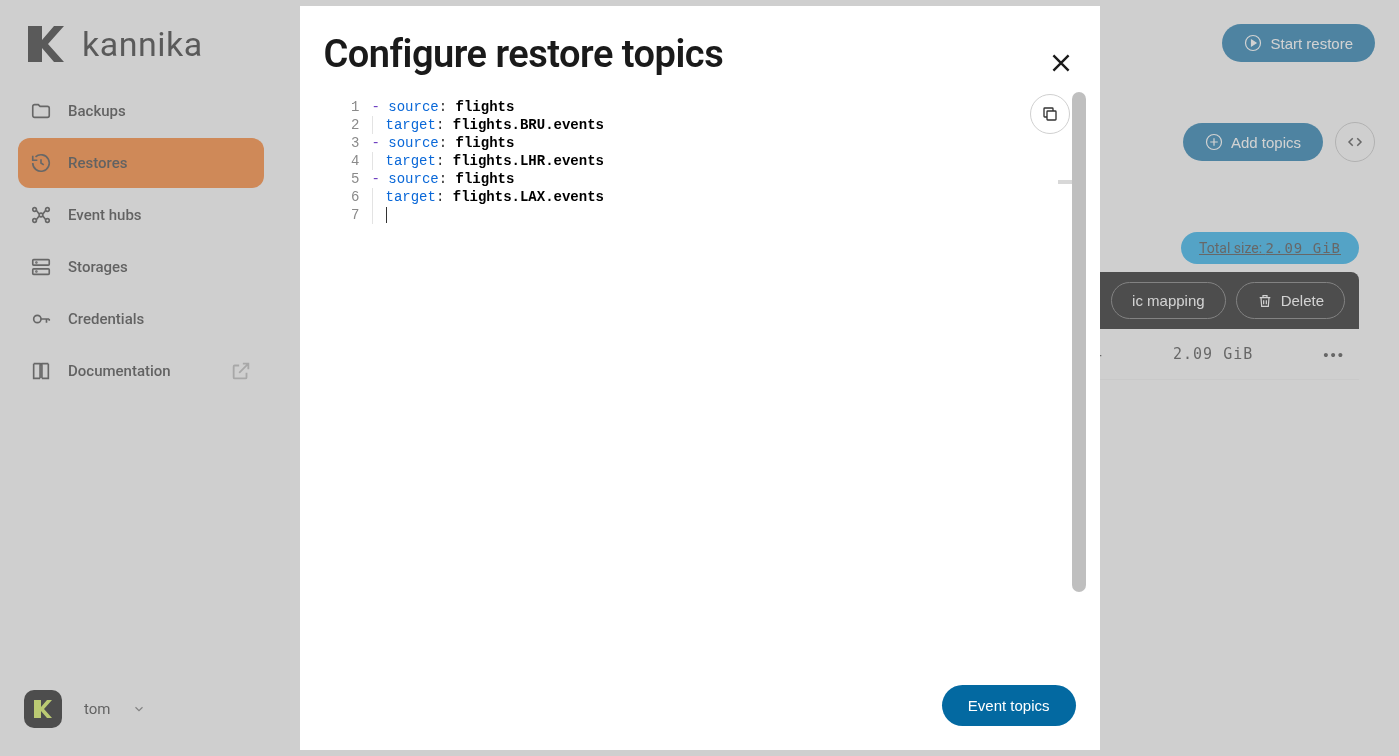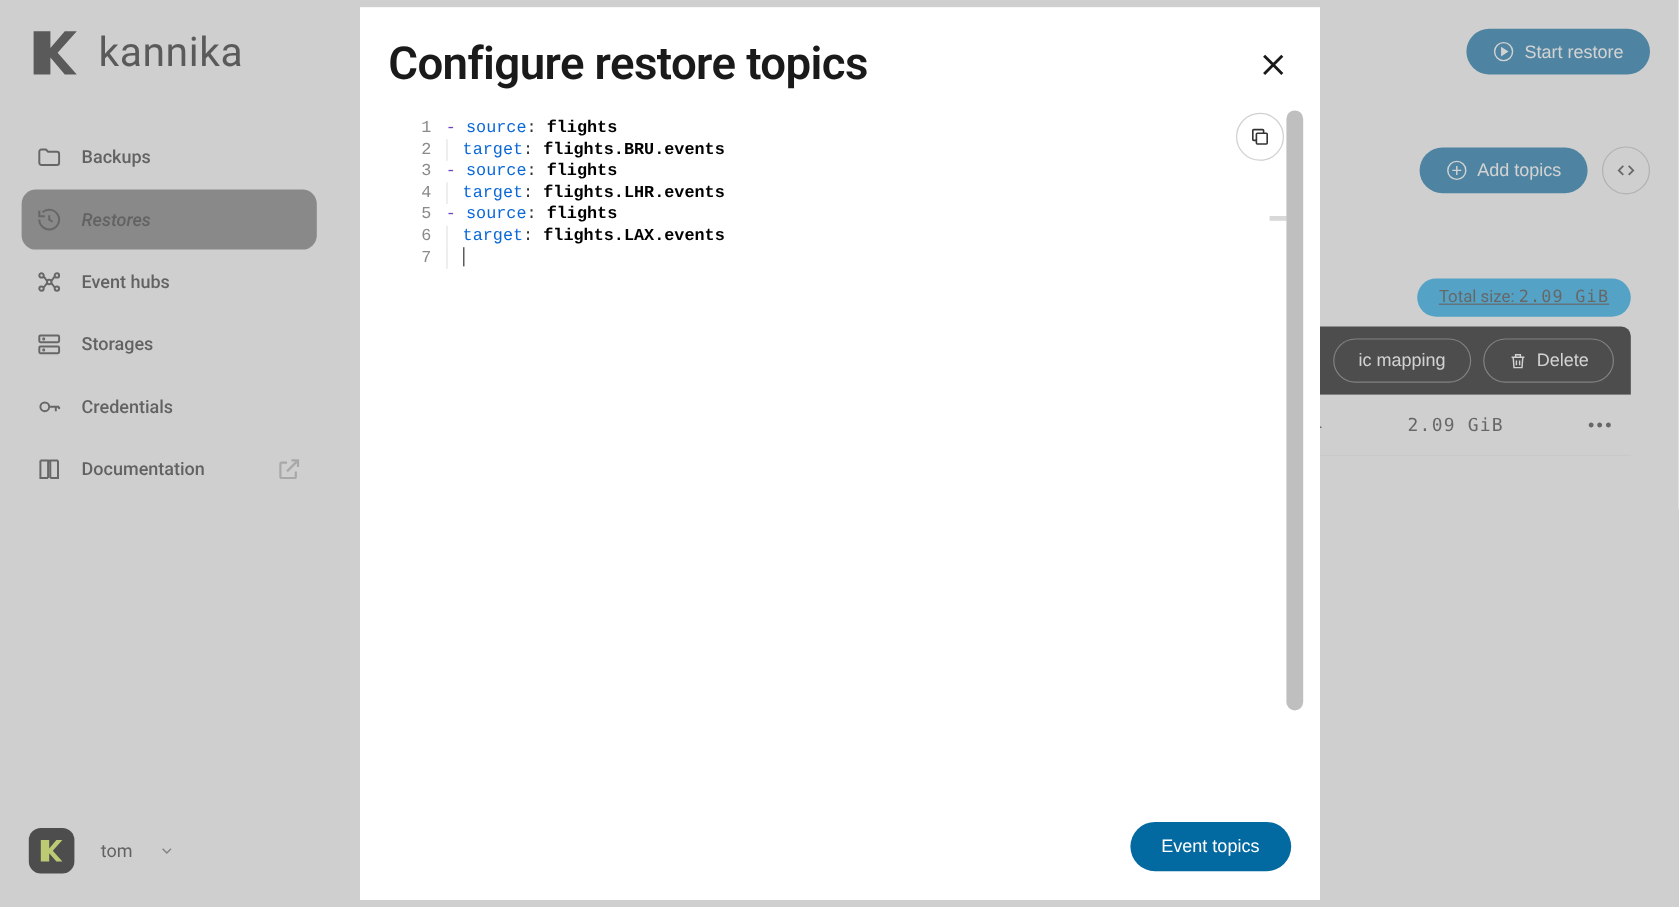--- a/index.html
+++ b/index.html
@@ -24,21 +24,21 @@
       width: 282px;
       background: #fafafa;
       padding: 22px 18px;
       display: flex;
       flex-direction: column;
     }
     .logo-wrap {
       display: flex;
       align-items: center;
       gap: 14px;
-      margin-bottom: 40px;
+      margin-bottom: 20px;
       padding-left: 6px;
     }
     .logo-mark {
       width: 44px;
       height: 44px;
     }
     .logo-type {
       font-size: 34px;
       font-weight: 400;
       letter-spacing: 0.5px;
@@ -56,22 +56,21 @@
       padding: 14px 12px;
       border-radius: 12px;
       cursor: pointer;
       color: #2a2a2a;
     }
     .nav-item svg {
       width: 22px;
       height: 22px;
     }
     .nav-item.active {
-      background: #737373;
-      font-style: italic;
+      background: #f97316;
     }
     .nav-label {
       font-size: 15px;
       font-weight: 500;
     }
     .ext-icon {
       margin-left: auto;
       opacity: 0.5;
     }
     .sidebar-spacer {
@@ -202,21 +201,21 @@
       margin-top: 6px;
       width: 800px;
       height: 744px;
       background: #fff;
       display: flex;
       flex-direction: column;
       position: relative;
     }
     .modal-header {
       display: flex;
-      align-items: center;
+      align-items: flex-end;
       justify-content: space-between;
       padding: 26px 26px 16px 24px;
     }
     .modal-title {
       font-size: 38px;
       font-weight: 600;
       color: #1a1a1a;
       letter-spacing: -0.5px;
     }
     .modal-close {

